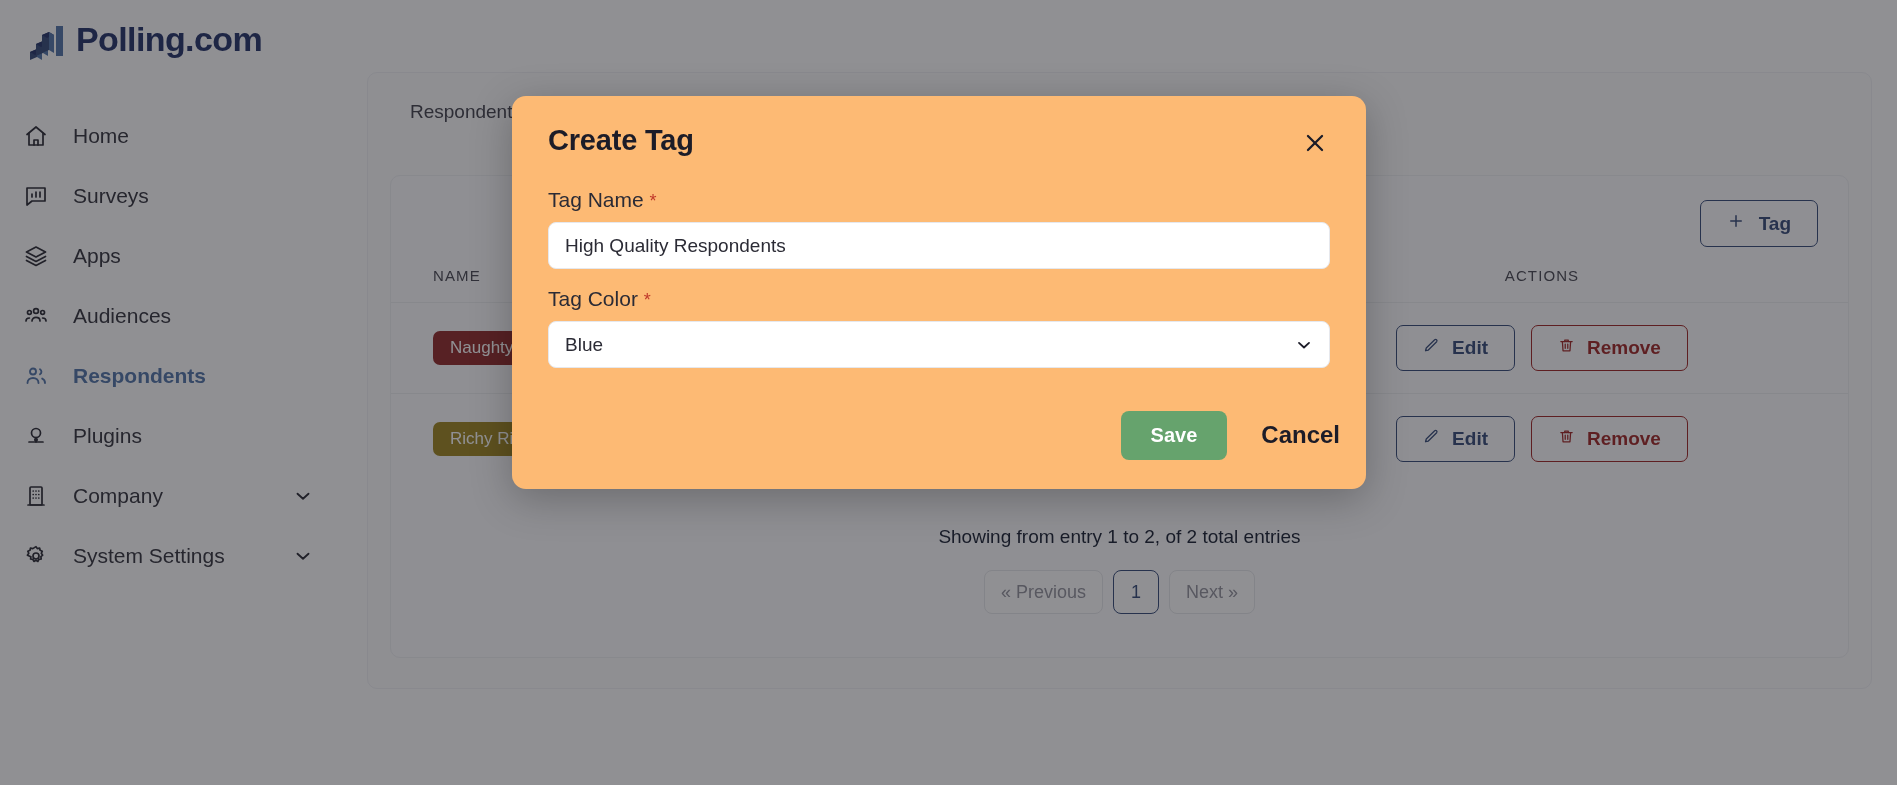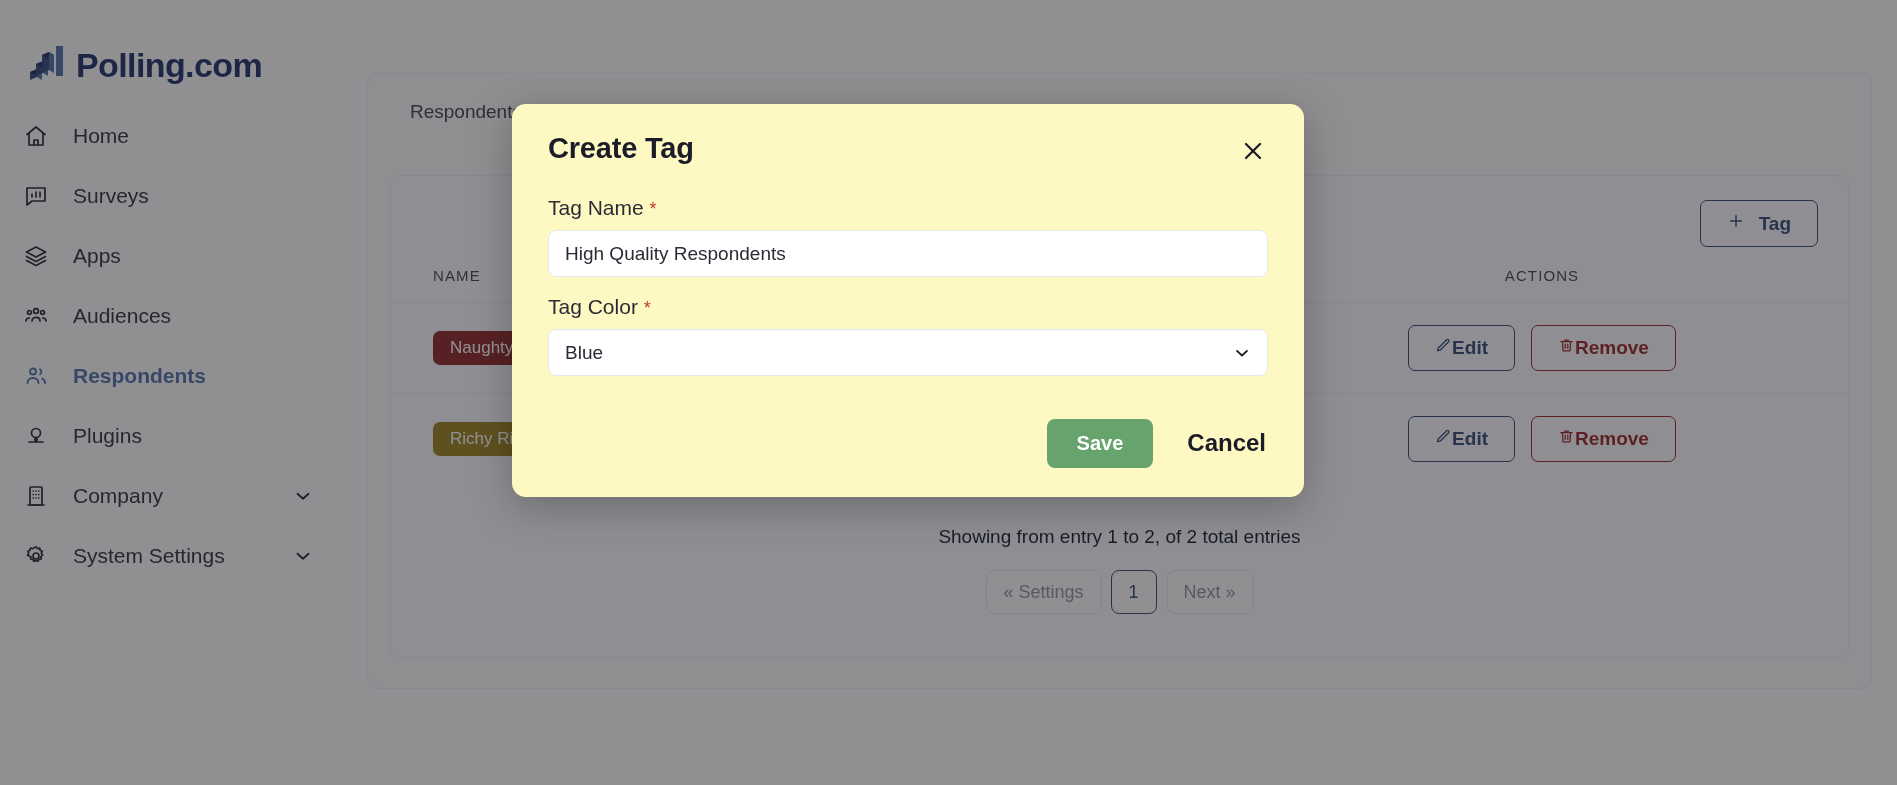--- a/index.html
+++ b/index.html
@@ -18,21 +18,21 @@
   }
 
   
   #sidebar {
     width: 342px; height: 785px;
     background: #ffffff;
     flex: 0 0 342px;
     padding-top: 8px;
   }
   #logo-row {
-    display: flex; align-items: flex-end; gap: 10px;
+    display: flex; align-items: flex-start; gap: 10px;
     padding: 14px 0 0 28px; height: 74px;
   }
   #logo-mark { width: 38px; height: 40px; flex: 0 0 38px; }
   #logo-text {
     font-size: 34px; font-weight: 700; color: #1b2a63;
     letter-spacing: -0.6px; line-height: 1;
   }
   .nav-list { margin-top: 24px; }
   .nav-item {
     display: flex; align-items: center;
@@ -105,21 +105,21 @@
   tbody td.col-name { padding-left: 42px; }
   tbody td.col-actions { text-align: center; }
   .chip {
     display: inline-block;
     color: #ffffff; font-size: 17px;
     padding: 7px 17px; border-radius: 7px;
     white-space: nowrap;
   }
   .row-actions { display: inline-flex; gap: 16px; }
   .btn-edit, .btn-remove {
-    display: inline-flex; align-items: center; 
+    display: inline-flex; align-items: center; gap: 12px;
     border-radius: 7px; padding: 11px 26px;
     font-size: 19px; font-weight: 600;
     background: transparent; cursor: pointer; font-family: inherit;
   }
   .btn-edit { border: 1px solid #2d4373; color: #2d4373; }
   .btn-remove { border: 1px solid #9b1c1c; color: #9b1c1c; }
 
   #pager-wrap { text-align: center; padding-top: 42px; }
   #pager-summary { font-size: 19px; color: #0f172a; }
   #pager { display: flex; justify-content: center; gap: 10px; margin-top: 22px; }
@@ -132,23 +132,23 @@
   }
   .pg.current { color: #2d4373; border-color: #2d4373; }
 
   
   #overlay {
     position: absolute; inset: 0;
     background: rgba(33,33,40,0.5);
   }
   #modal {
     position: absolute;
-    left: 512px; top: 104px;
-    width: 792px; height: 393px;
-    background: #fef9c3;
+    left: 512px; top: 96px;
+    width: 854px; height: 393px;
+    background: #fdba74;
     border-radius: 14px;
     box-shadow: 0 10px 40px rgba(0,0,0,0.25);
   }
   #modal-header {
     display: flex; align-items: flex-start; justify-content: space-between;
     padding: 28px 32px 0 36px;
   }
   #modal-title {
     font-size: 29px; font-weight: 700; color: #1c1c28;
     letter-spacing: -0.2px;
@@ -175,21 +175,21 @@
     appearance: none; -webkit-appearance: none;
     padding-right: 62px;
   }
   .select-caret {
     position: absolute; right: 16px; top: 50%;
     transform: translateY(-50%); pointer-events: none;
     color: #1c1c28; display: flex;
   }
   #modal-footer {
     display: flex; align-items: center; justify-content: flex-end;
-    gap: 28px; padding: 22px 32px 0 36px;
+    gap: 28px; padding: 22px 20px 0 36px;
   }
   .btn-save {
     background: #66a36d; color: #ffffff; border: none;
     border-radius: 8px; padding: 13px 30px;
     font-size: 20px; font-weight: 700;
     cursor: pointer; font-family: inherit;
   }
   .btn-cancel {
     background: none; border: none;
     font-size: 24px; font-weight: 700; color: #1c1c28;
@@ -410,21 +410,21 @@
                   </button>
                 </span>
               </td>
             </tr>
           </tbody>
         </table>
 
         <div id="pager-wrap">
           <div id="pager-summary">Showing from entry 1 to 2, of 2 total entries</div>
           <div id="pager">
-            <button class="pg">« Settings</button>
+            <button class="pg">« Previous</button>
             <button class="pg current">1</button>
             <button class="pg">Next »</button>
           </div>
         </div>
       </div>
     </section>
   </main>
 </div>
 
 <div id="overlay"></div>

